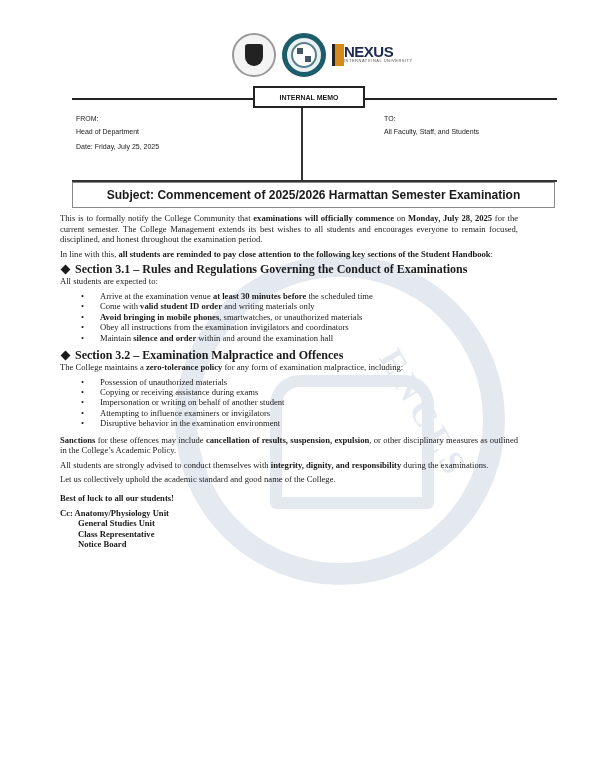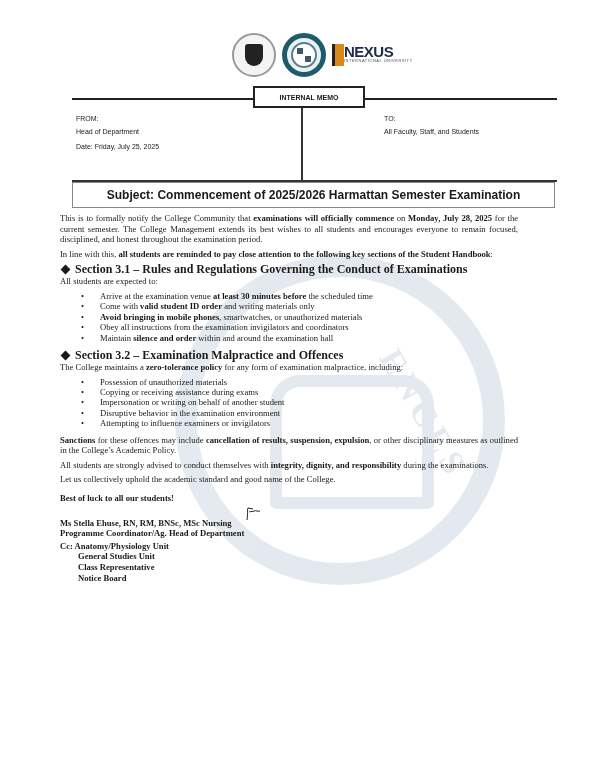--- a/index.html
+++ b/index.html
@@ -116,37 +116,30 @@
 
   <div class="section-title">
       <span class="diamond"></span>
       <span>Section 3.2 – Examination Malpractice and Offences</span>
     </div>
   <p class="lead" style="text-align:justify"><span>The College maintains a </span><b>zero-tolerance policy</b><span> for any form of examination malpractice, including:</span></p>
   <ul class="bullets">
     <li>Possession of unauthorized materials</li>
     <li>Copying or receiving assistance during exams</li>
     <li>Impersonation or writing on behalf of another student</li>
+    <li>Attempting to influence examiners or invigilators</li>
     <li>Disruptive behavior in the examination environment</li>
-    <li>Attempting to influence examiners or invigilators</li>
   </ul>
 
   <p><b>Sanctions</b><span> for these offences may include </span><b>cancellation of results, suspension, expulsion</b><span>, or other disciplinary measures as outlined in the College’s Academic Policy.</span></p>
   <p><span>All students are strongly advised to conduct themselves with </span><b>integrity, dignity, and responsibility</b><span> during the examinations.</span></p>
   <p>Let us collectively uphold the academic standard and good name of the College.</p>
   <div class="gap"></div>
   <p class="signoff">Best of luck to all our students!</p>
 
-  <div class="sig-block">
-    <svg class="signature-scribble" viewBox="0 0 18 16">
-      <path d="M3 14 C4 8, 3 4, 4 2 L9 3 M5 6 C7 5, 9 6, 10 5 C12 4, 14 6, 16 5" fill="none" stroke="#222" stroke-width="1"></path>
-    </svg>
-    <div>Ms Stella Ehuse, RN, RM, BNSc, MSc Nursing</div>
-    <div>Programme Coordinator/Ag. Head of Department</div>
-  </div>
 
   <div class="cc">
     <div><span>Cc:</span> <span>Anatomy/Physiology Unit</span></div>
     <div class="indent">General Studies Unit</div>
     <div class="indent">Class Representative</div>
     <div class="indent">Notice Board</div>
   </div>
 </div>
 
 </body></html>

